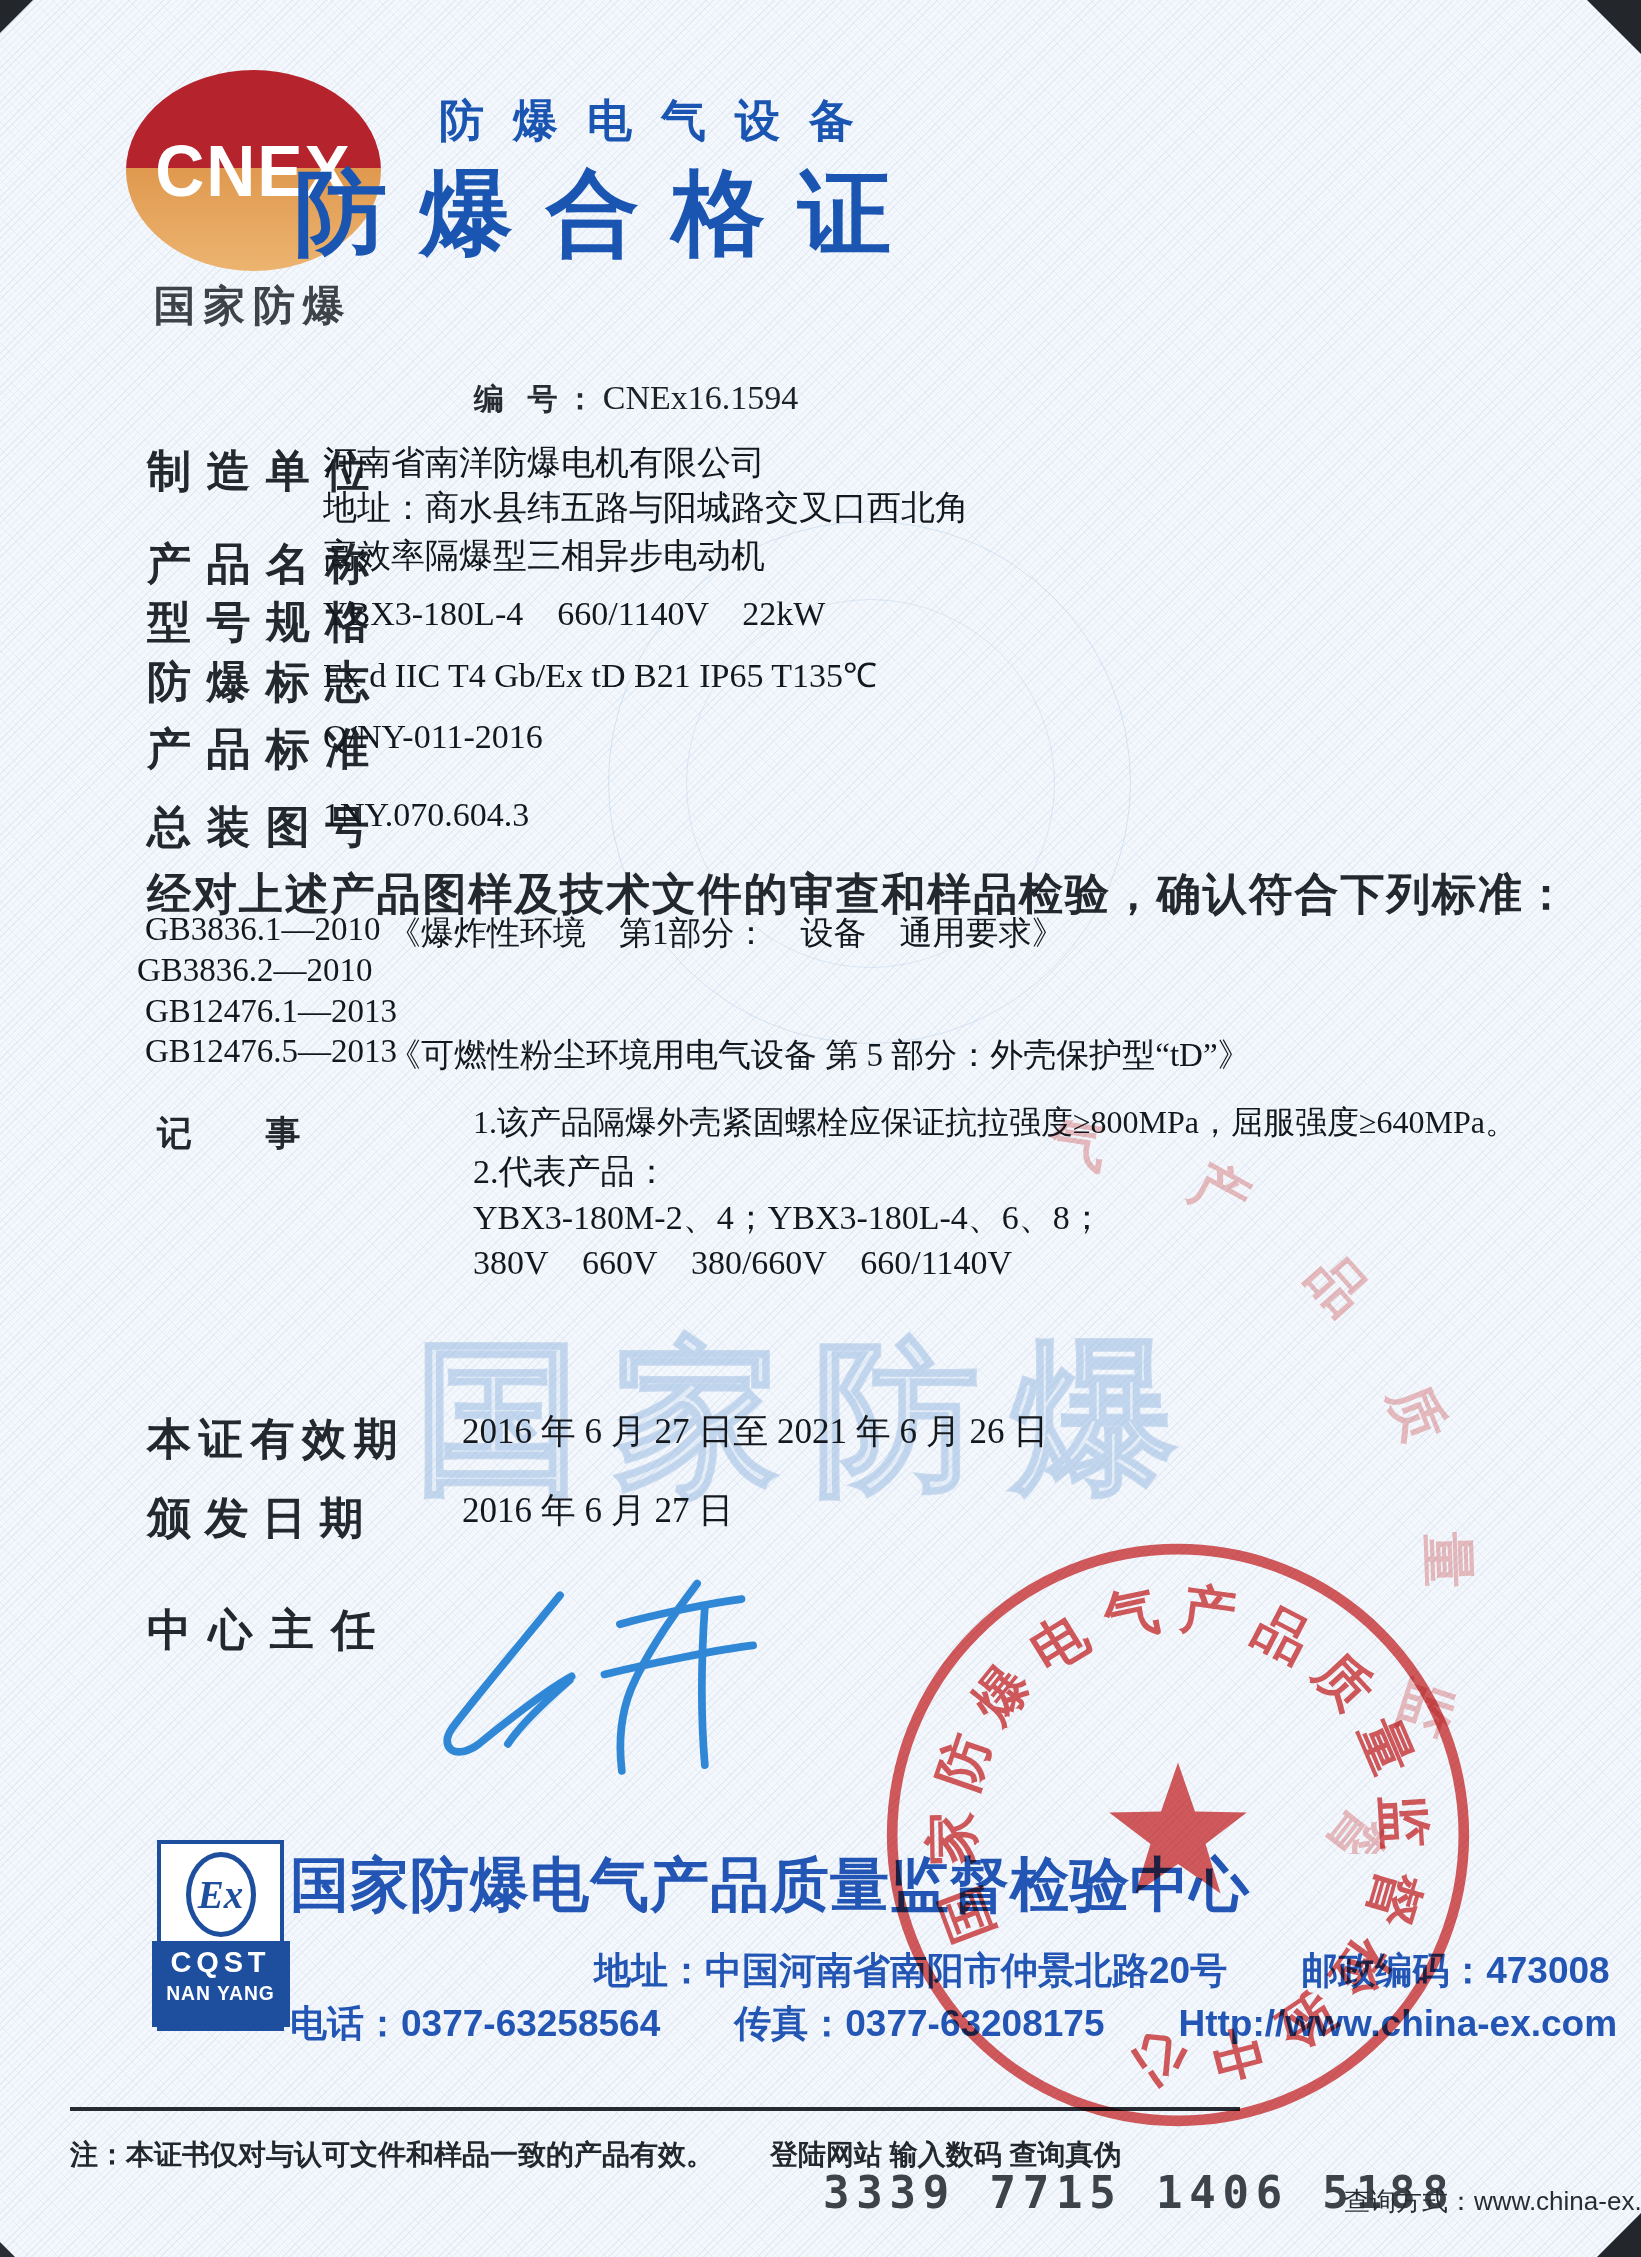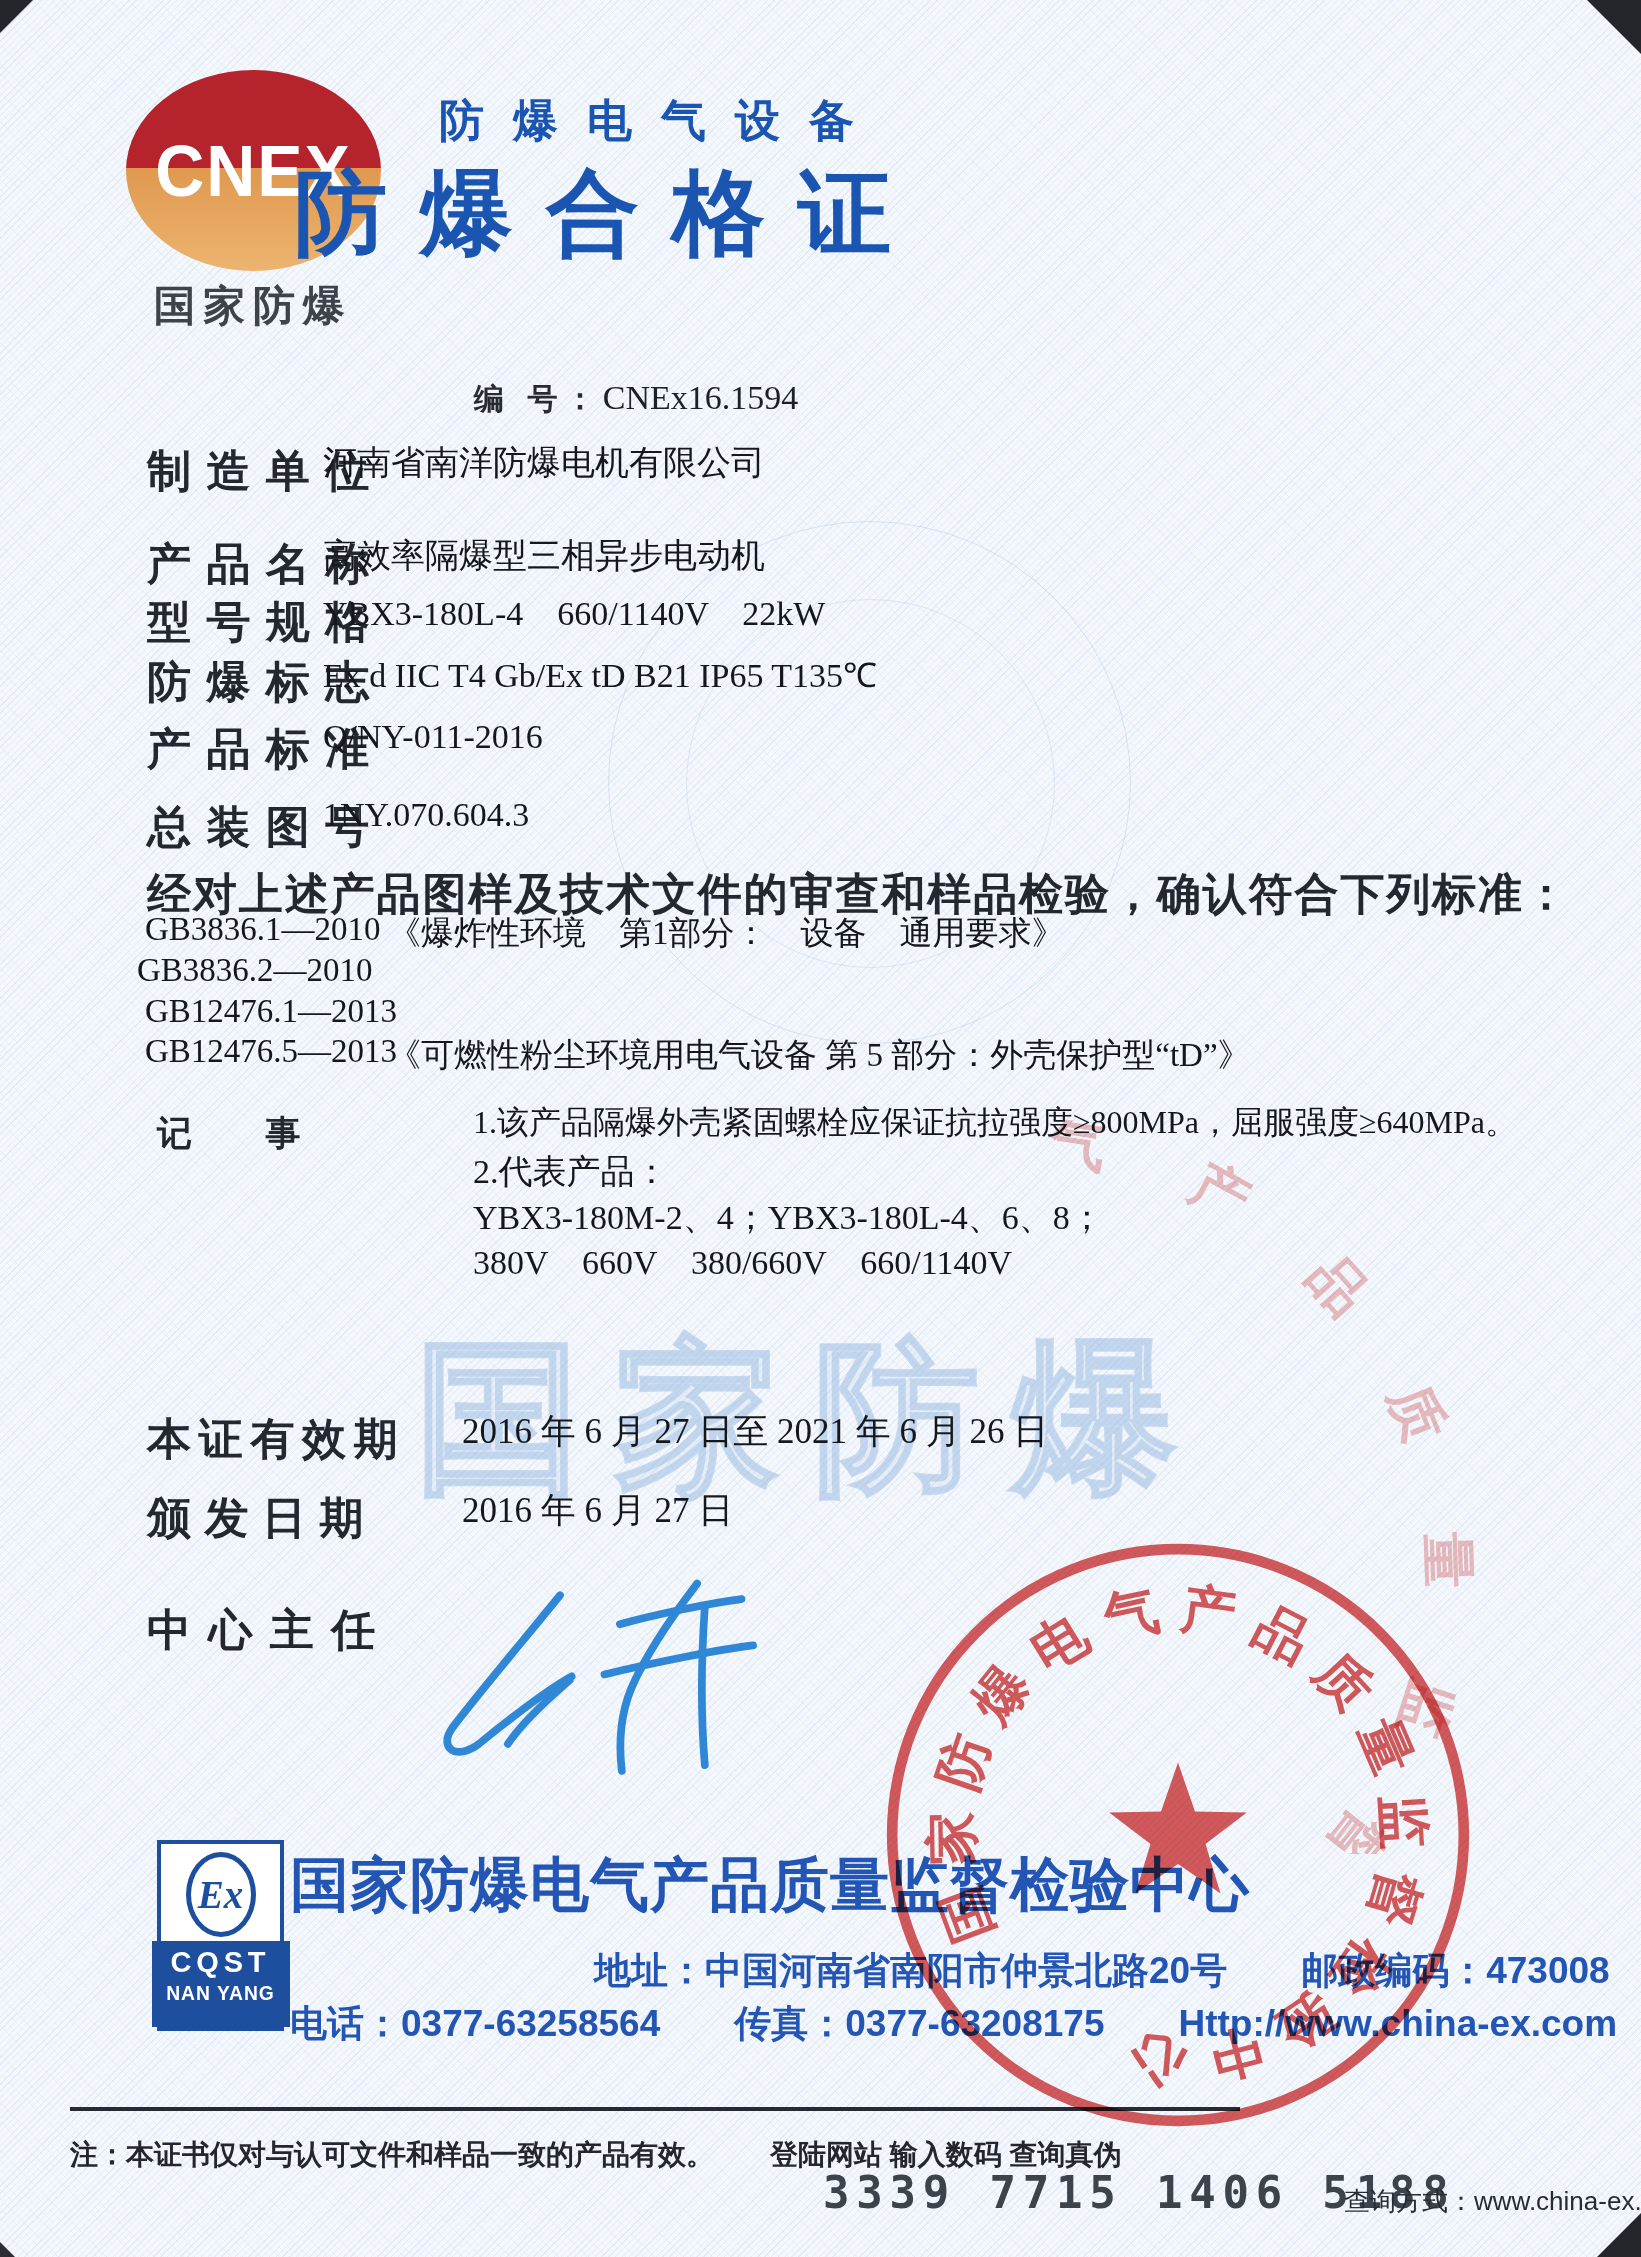--- a/index.html
+++ b/index.html
@@ -114,20 +114,21 @@
 
   <div class="doc-subtitle">防爆电气设备</div>
   <div class="doc-title">防爆合格证</div>
 
   <div class="cert-no">
     <span class="lbl">编 号：</span><span class="val">CNEx16.1594</span>
   </div>
 
   <div class="flabel" style="left:147px;top:442px;">制造单位</div>
   <div class="fvalue" style="left:323px;top:440px;">河南省南洋防爆电机有限公司</div>
+  <div class="fvalue" style="left:323px;top:485px;">地址：商水县纬五路与阳城路交叉口西北角</div>
 
   <div class="flabel" style="left:147px;top:535px;">产品名称</div>
   <div class="fvalue" style="left:323px;top:533px;">高效率隔爆型三相异步电动机</div>
 
   <div class="flabel" style="left:147px;top:593px;">型号规格</div>
   <div class="fvalue" style="left:323px;top:591px;">YBX3-180L-4　660/1140V　22kW</div>
 
   <div class="flabel" style="left:147px;top:653px;">防爆标志</div>
   <div class="fvalue" style="left:323px;top:651px;">Ex d IIC T4 Gb/Ex tD B21 IP65 T135℃</div>
 

